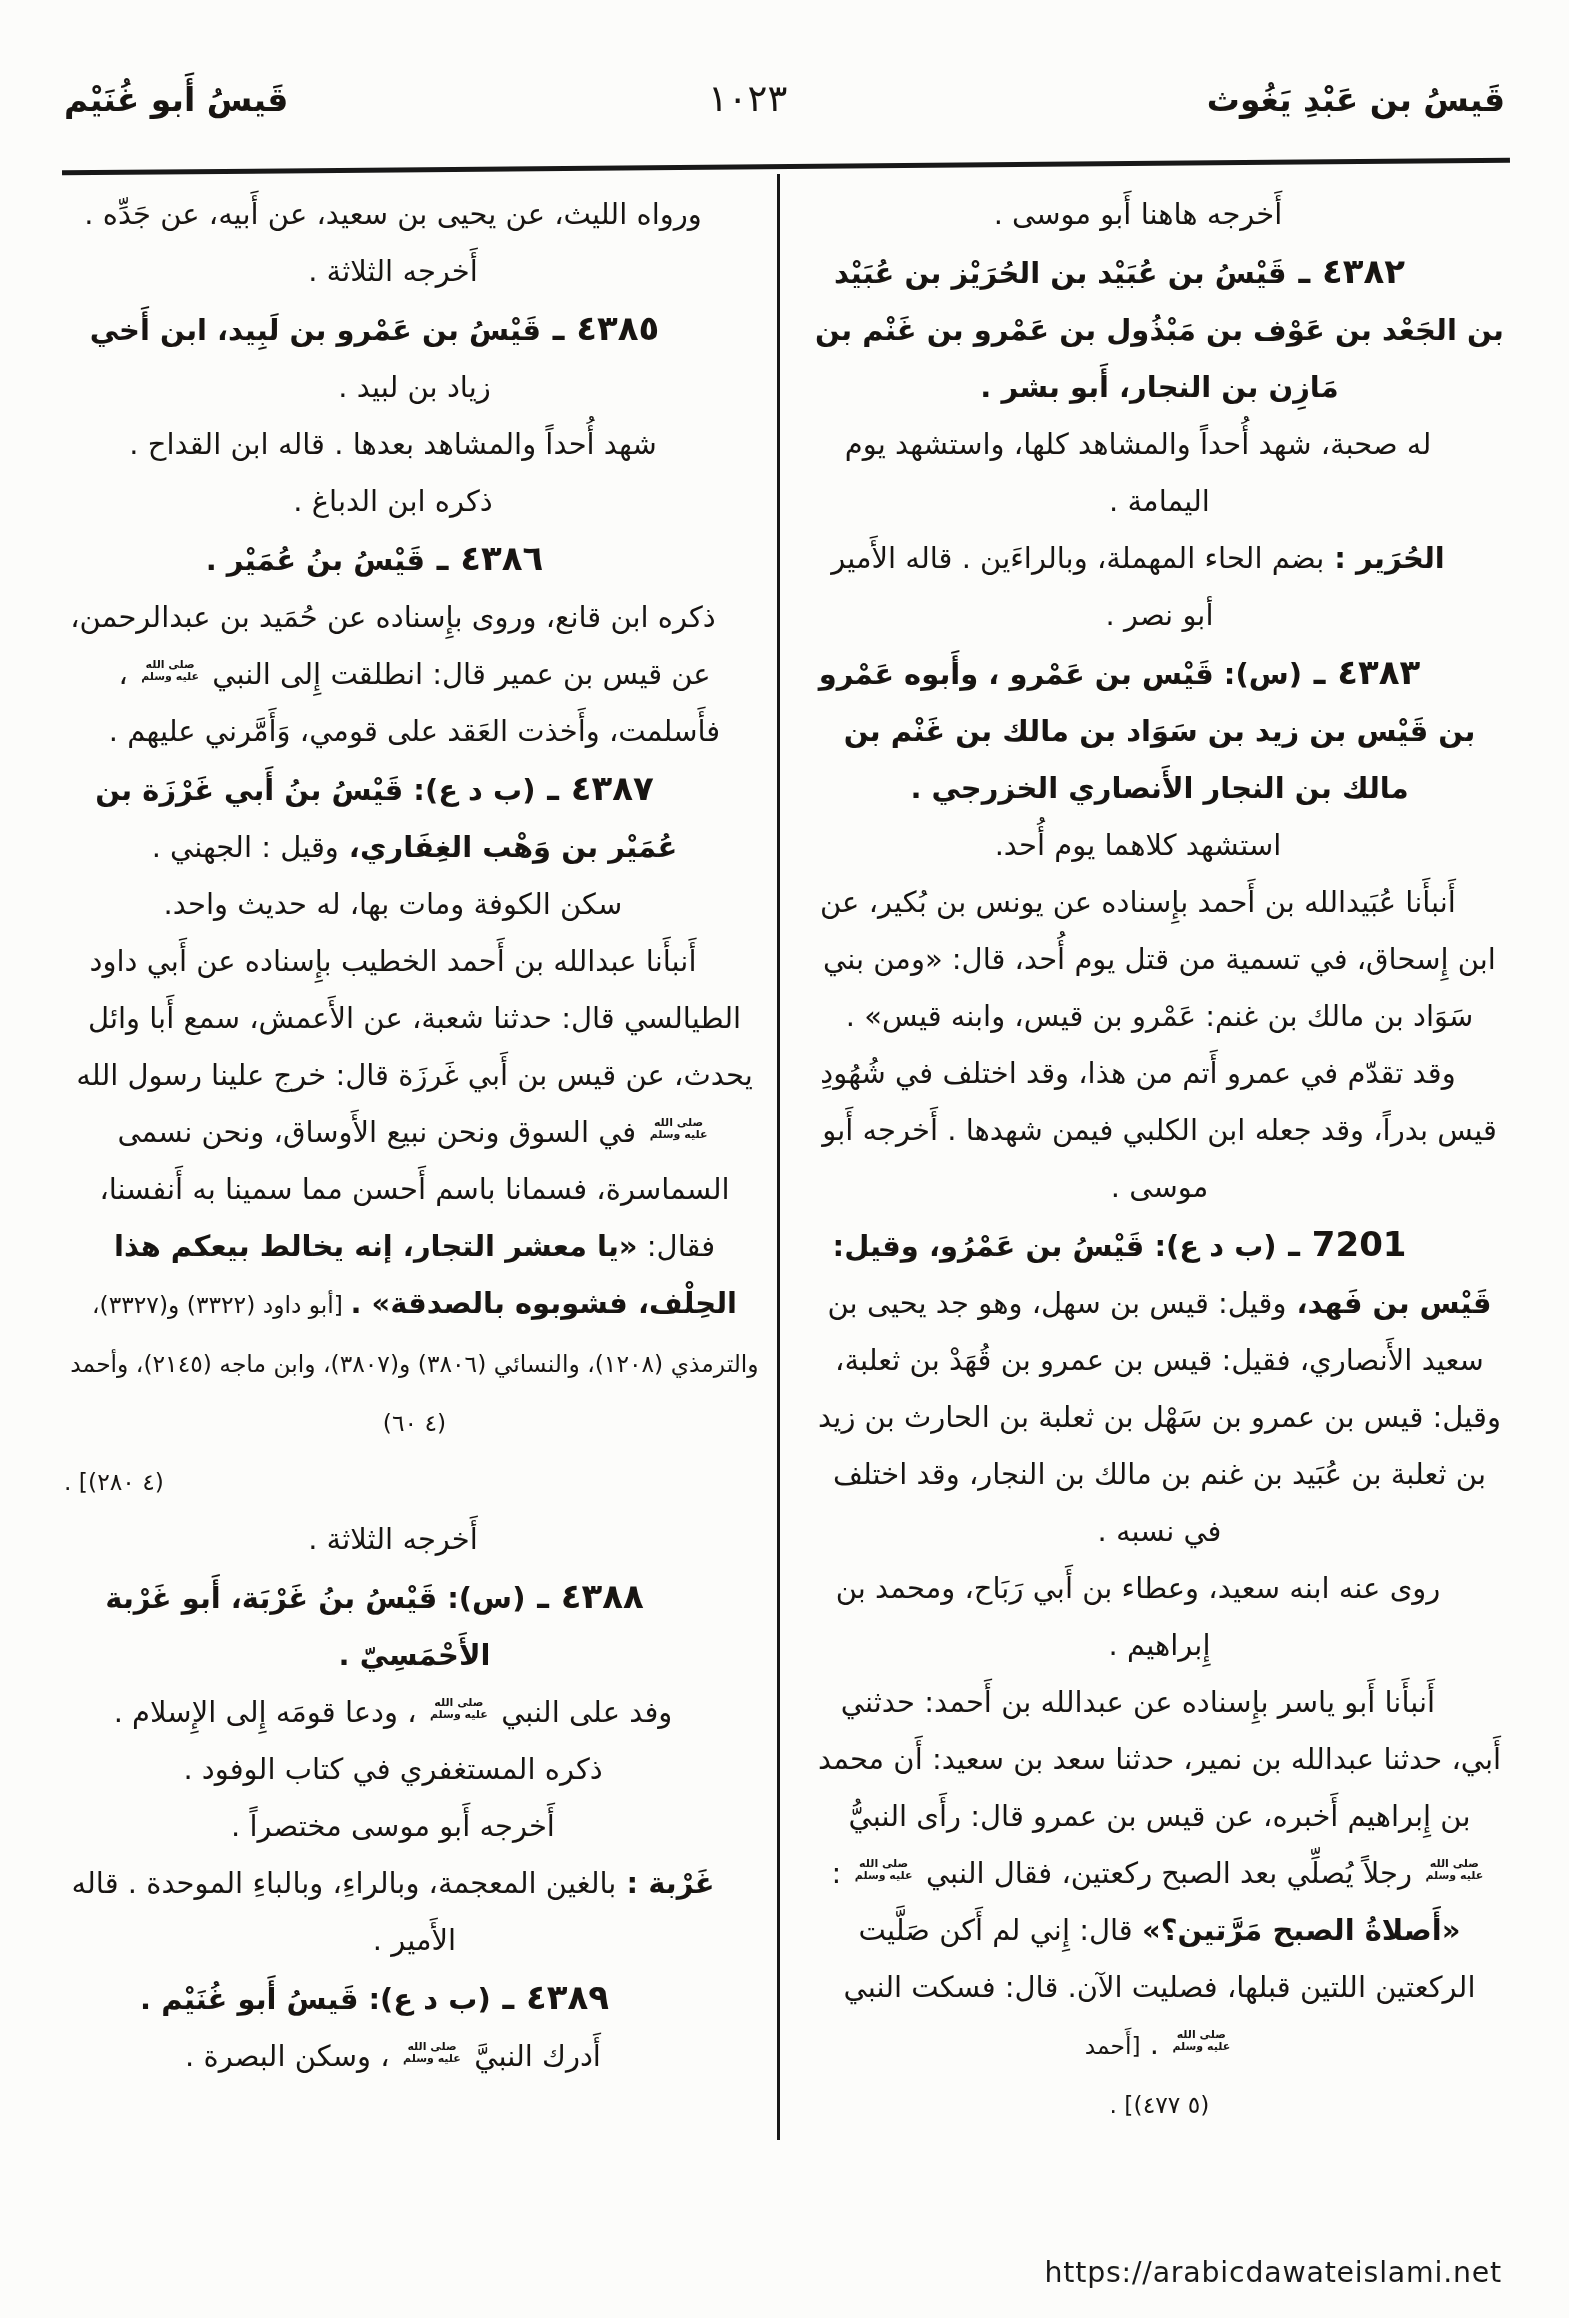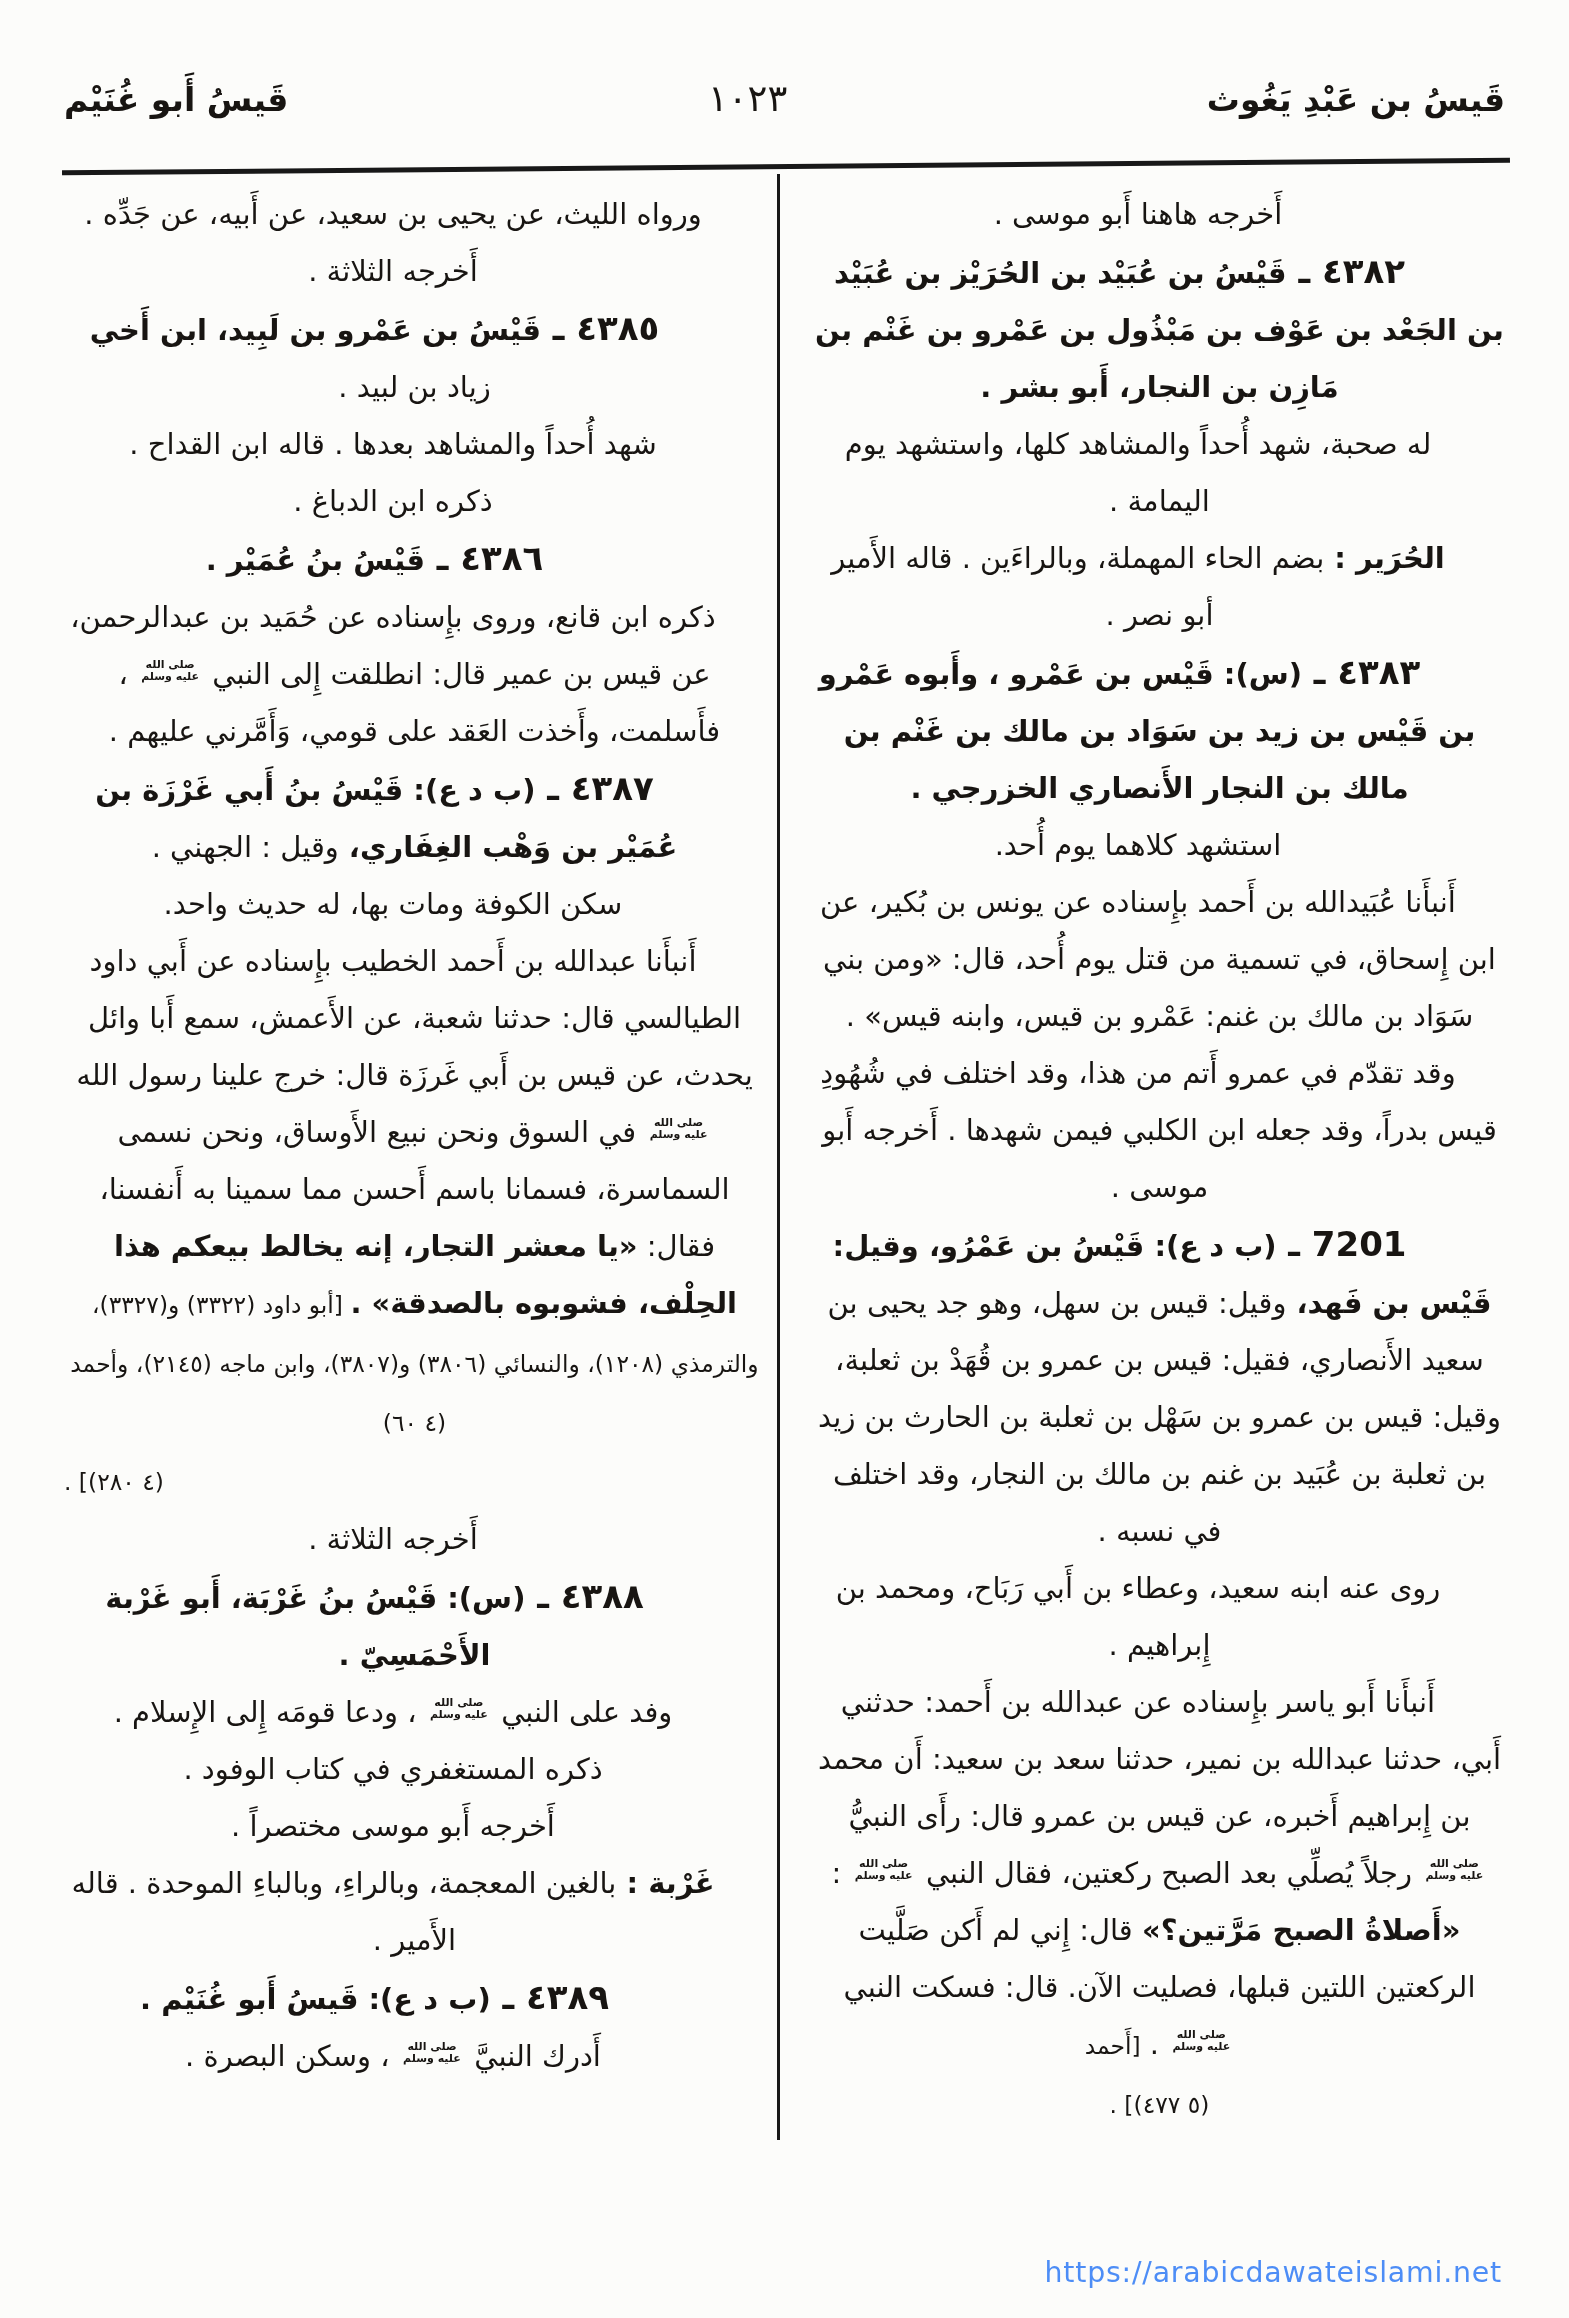--- a/index.html
+++ b/index.html
@@ -52,21 +52,21 @@
   .saw{
     display:inline-flex;flex-direction:column;align-items:center;
     vertical-align:middle;transform:translateY(-5px);
     font-size:11px;line-height:12.5px;font-weight:bold;
     margin:0 4.2px;white-space:nowrap;text-indent:0;
   }
   
   .watermark{
     position:absolute;right:67px;bottom:30px;
     direction:ltr;font-size:28.4px;letter-spacing:0.8px;
-    color:#3b82f6;opacity:.9;
+    color:#000000;opacity:.9;
   }
 </style>
 </head>
 <body>
 
 <div class="page">
 
   <div class="header">
     <div class="h-title">قَيسُ بن عَبْدِ يَغُوث</div>
     <div class="h-num">١٠٢٣</div>

